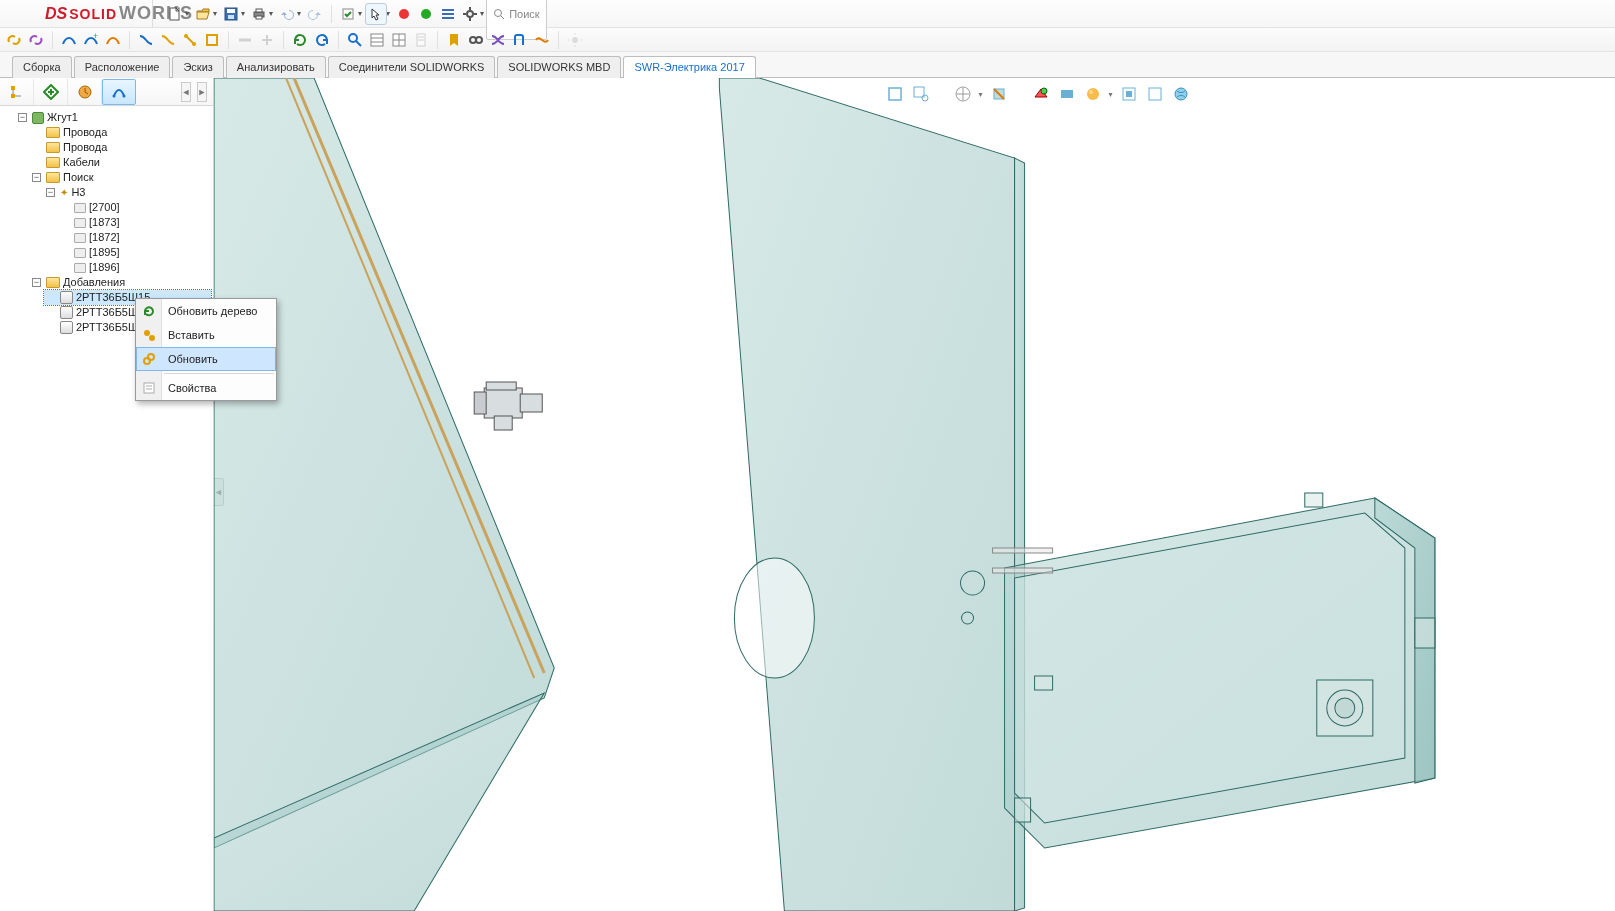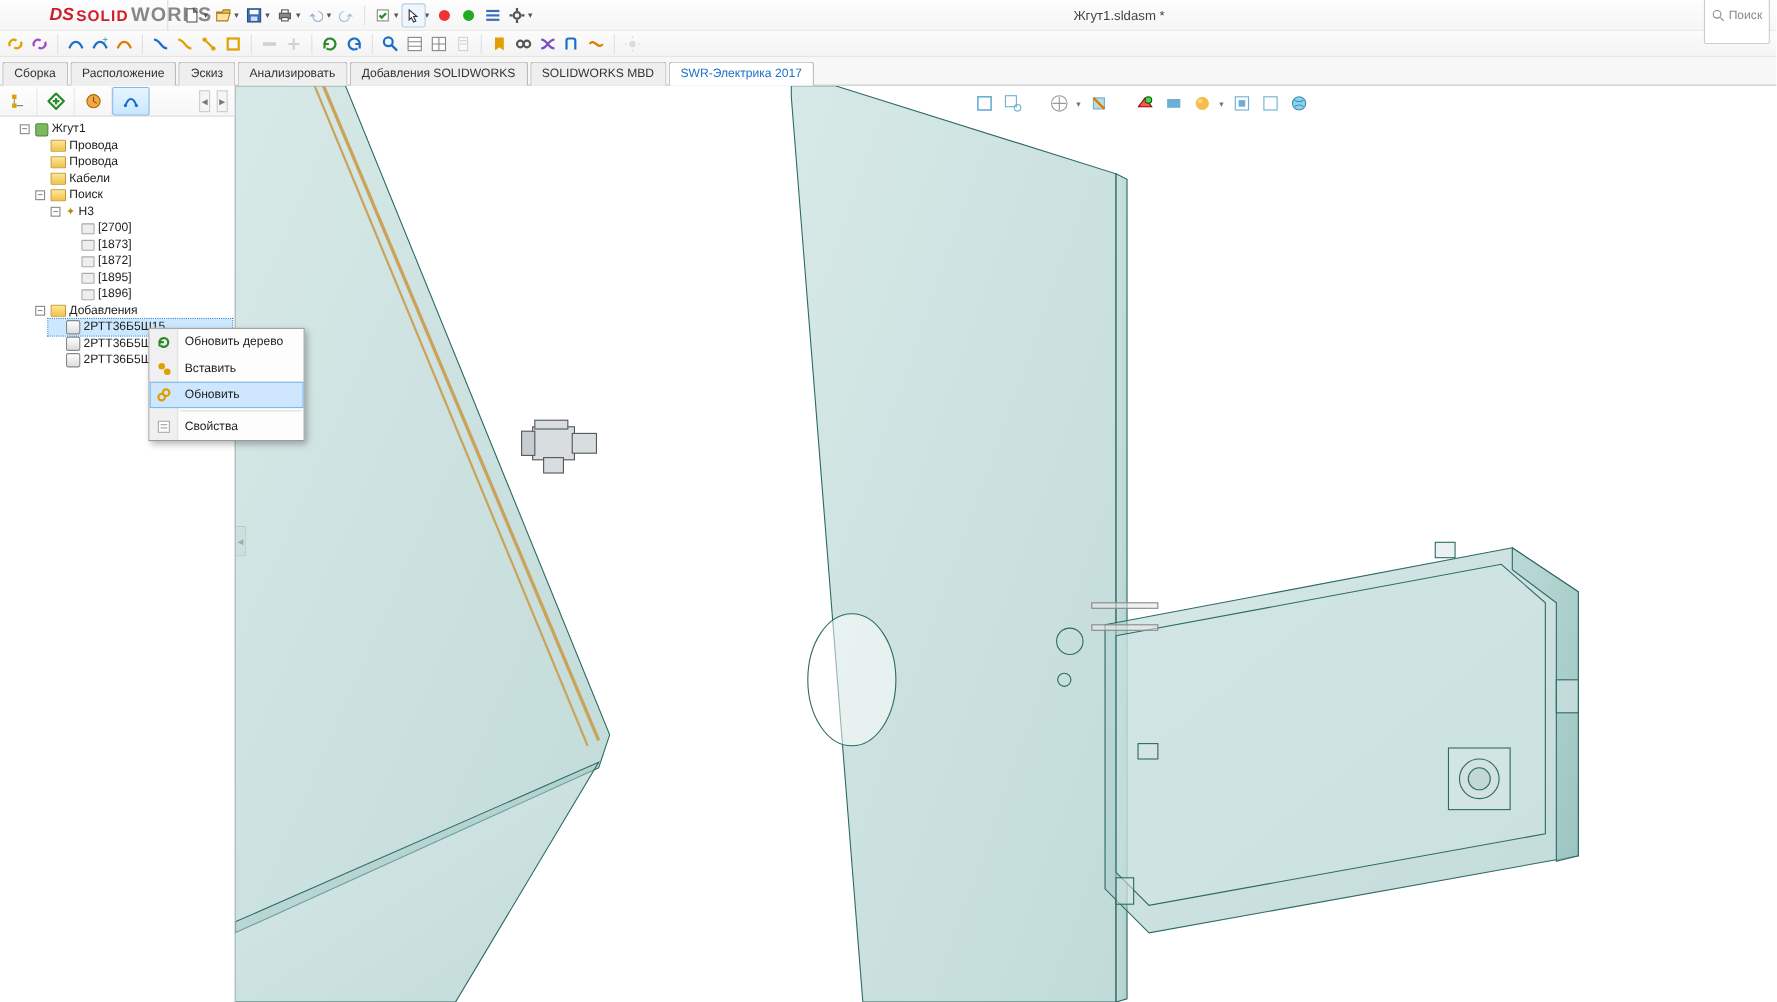--- a/index.html
+++ b/index.html
@@ -17,21 +17,21 @@
   .qat .dd { font-size:8px; color:#555; margin-left:-2px; margin-right:2px; }
   .sep { width:1px; height:18px; background:#e0e0e0; margin:0 4px; }
   .title { flex:1; text-align:center; color:#444; font-size:12px; }
   .search { margin-right:6px; display:flex; align-items:flex-end; gap:4px; border:1px solid #ccc; border-radius:2px; padding:19px 6px; background:#fff;}
   .search svg{width:12px;height:12px;}
 
   
   .tb { height:24px; display:flex; align-items:center; gap:2px; padding-left:4px; background:linear-gradient(#fcfcfc,#f3f3f3); border-bottom:1px solid #e3e3e3;}
 
   
-  .cmdtabs { height:26px; display:flex; align-items:flex-end; background:#f7f7f7; padding-left:2px; border-bottom:1px solid #bdbdbd;}
+  .cmdtabs { height:26px; display:flex; align-items:flex-end; background:#f7f7f7; padding-left:12px; border-bottom:1px solid #bdbdbd;}
   .cmdtabs .tab { padding:4px 10px 5px 10px; border:1px solid #bdbdbd; border-bottom:none; margin-right:2px; background:#efefef; border-radius:3px 3px 0 0; color:#333; position:relative; top:1px;}
   .cmdtabs .tab.active { background:#fff; color:#1a6fc9; }
 
   
   .bodyarea { position:absolute; top:78px; bottom:0; left:0; right:0; display:flex; }
   .left { width:214px; background:#fff; border-right:1px solid #d0d0d0; display:flex; flex-direction:column; position:relative;}
   .fmtabs { height:28px; display:flex; align-items:center; border-bottom:1px solid #d8d8d8; background:linear-gradient(#fefefe,#f6f6f6); position:relative;}
   .fmtabs .ft { width:34px; height:26px; display:flex; align-items:center; justify-content:center; border-right:1px solid #e8e8e8;}
   .fmtabs .ft.sel { background:linear-gradient(#e9f5ff,#c7e7ff); border:1px solid #7fb7e8; border-radius:2px;}
   .fmtabs .navbtn { position:absolute; top:4px; width:10px; height:20px; border:1px solid #ccc; background:#f5f5f5; display:flex; align-items:center; justify-content:center; font-size:9px; color:#777;}
@@ -156,21 +156,20 @@
           <g stroke="#555" stroke-width="2">
             <line x1="7" y1="0" x2="7" y2="3"></line>
             <line x1="7" y1="11" x2="7" y2="14"></line>
             <line x1="0" y1="7" x2="3" y2="7"></line>
             <line x1="11" y1="7" x2="14" y2="7"></line>
           </g>
         </svg>
       </div>
       <span class="dd">▾</span>
   </div>
-  <div class="title">Жгут1.sldasm *</div>
   <div class="search">
     <svg>
         <circle cx="5" cy="5" r="3.5" fill="none" stroke="#888"></circle>
         <line x1="8" y1="8" x2="11" y2="11" stroke="#888"></line>
       </svg>
     <span style="color:#888">Поиск</span>
   </div>
 </div>
 
 <div class="tb">
@@ -317,21 +316,21 @@
         </g>
       </svg>
     </div>
 </div>
 
 <div class="cmdtabs">
   <div class="tab">Сборка</div>
   <div class="tab">Расположение</div>
   <div class="tab">Эскиз</div>
   <div class="tab">Анализировать</div>
-  <div class="tab">Добавления SOLIDWORKS</div>
+  <div class="tab">Соединители SOLIDWORKS</div>
   <div class="tab">SOLIDWORKS MBD</div>
   <div class="tab active">SWR-Электрика 2017</div>
 </div>
 
 <div class="bodyarea">
 
   <div class="left">
      <div class="fmtabs">
        <div class="ft">
           <svg width="16" height="16">

